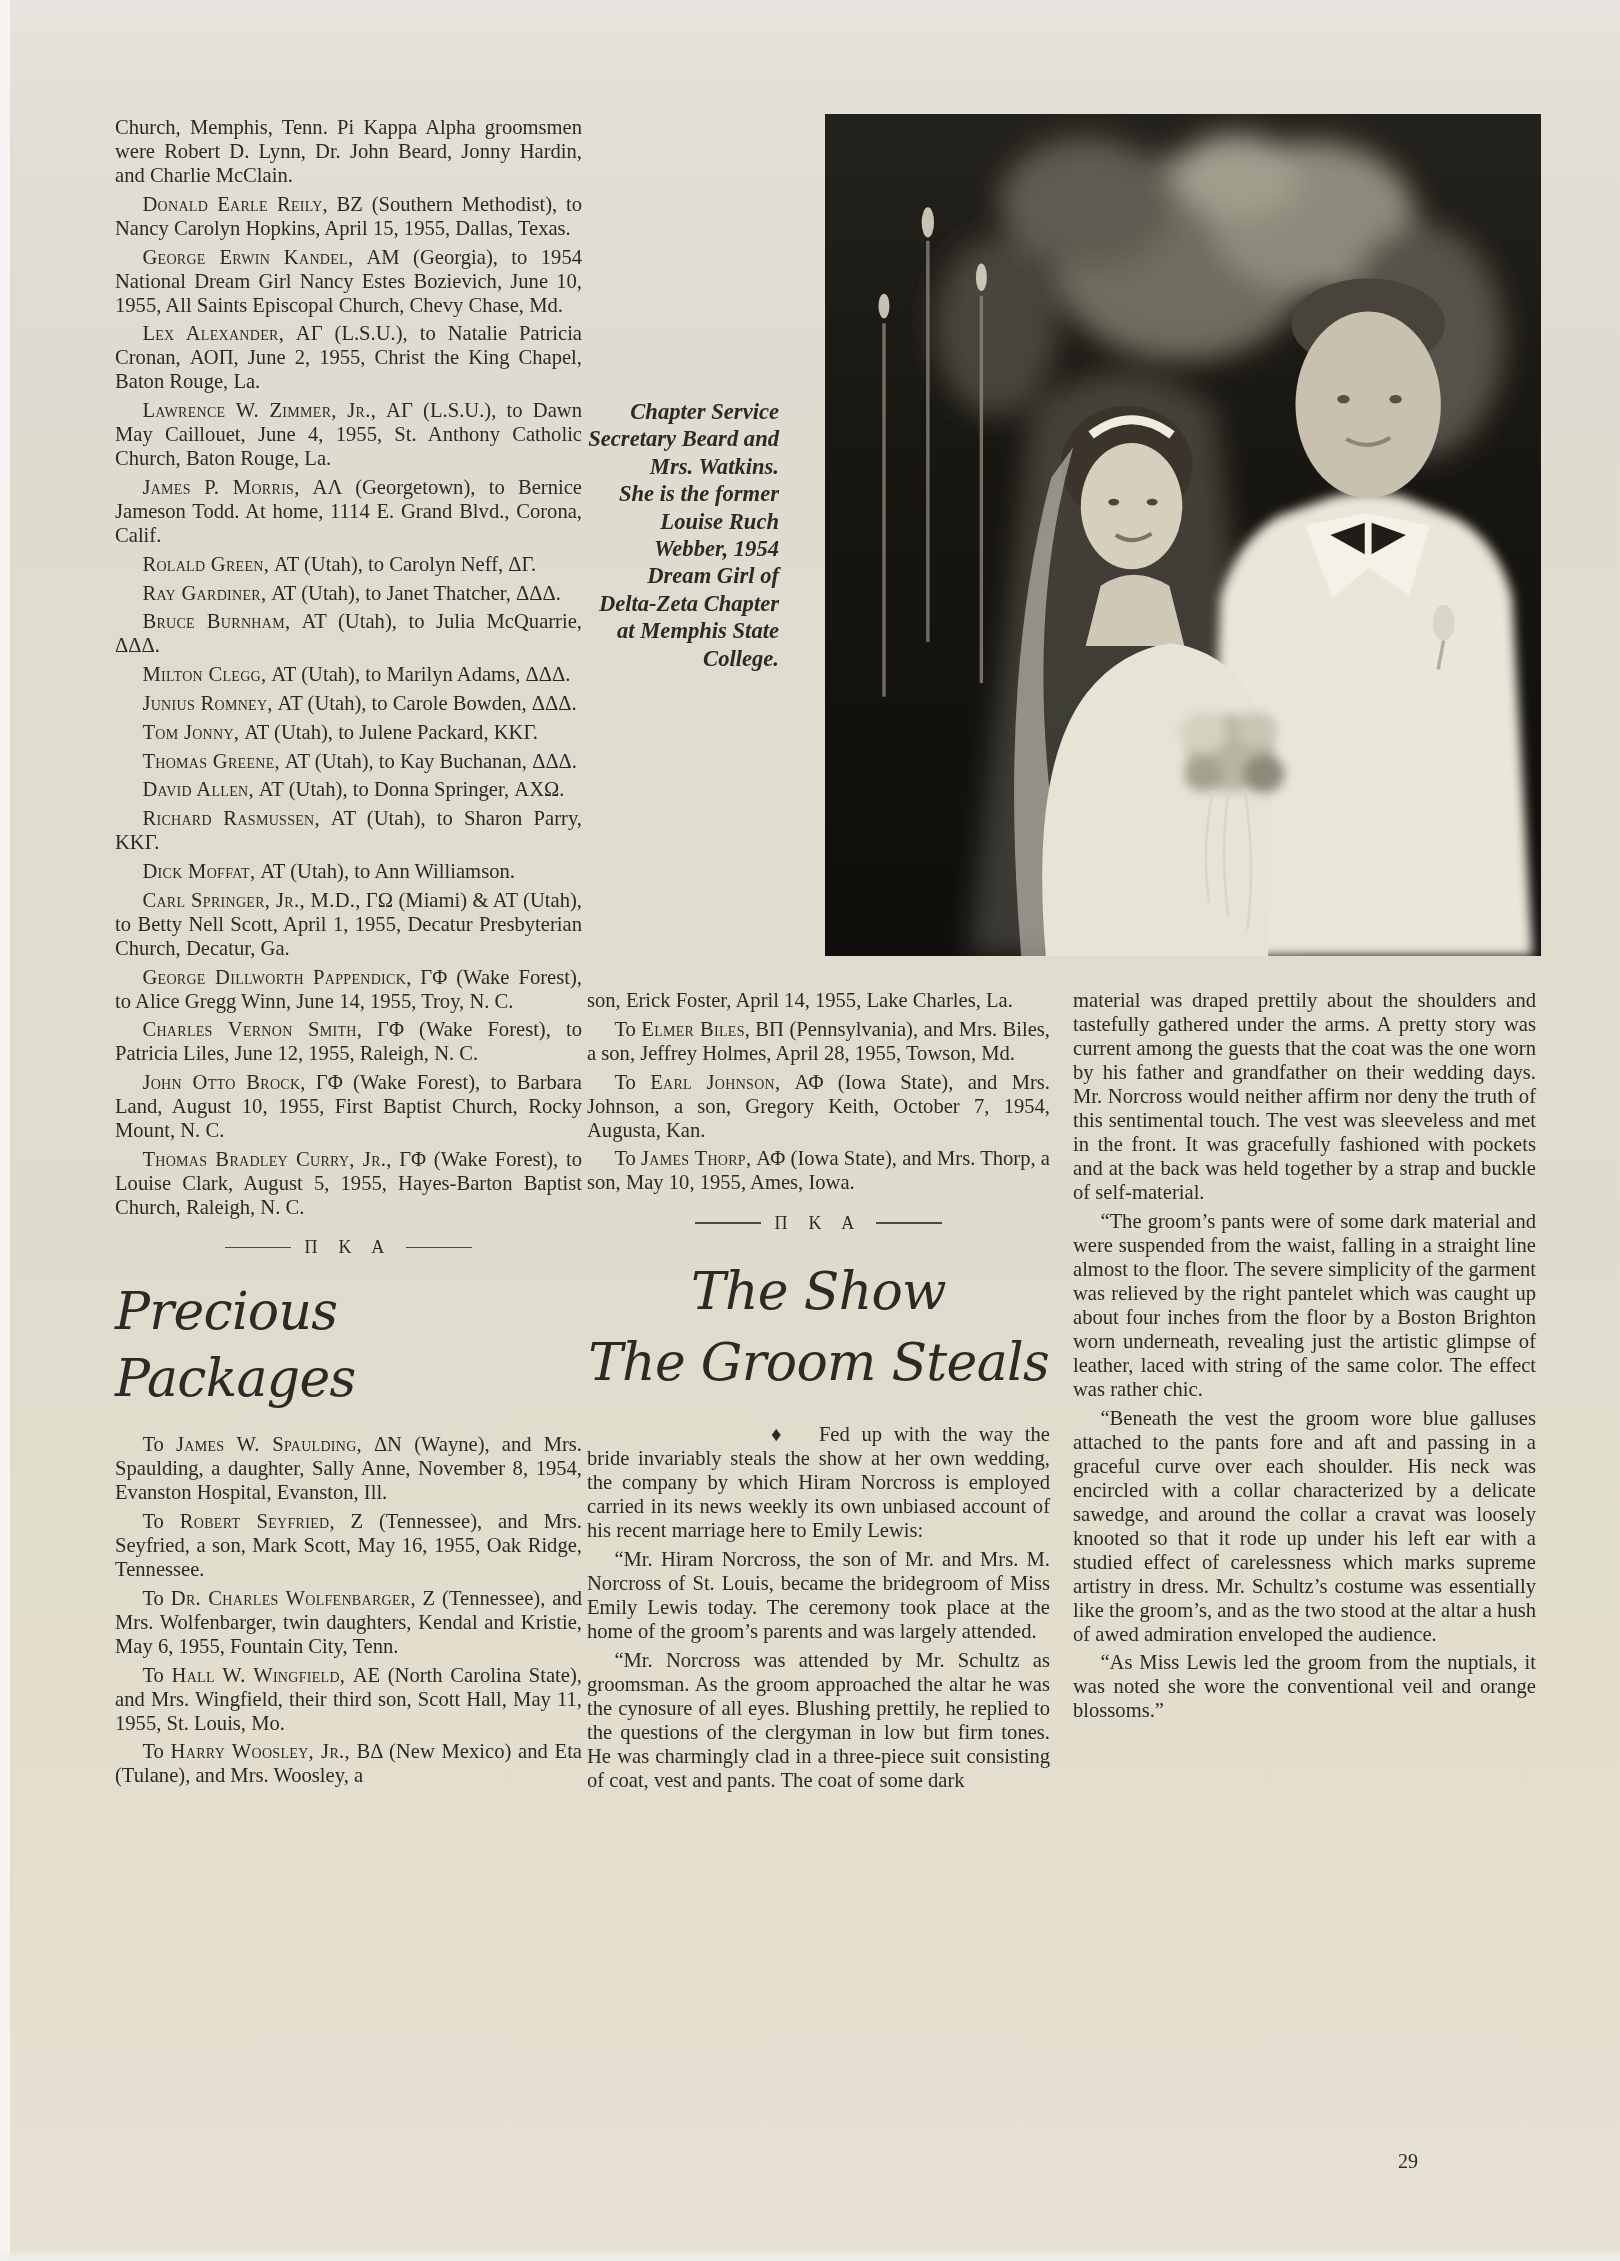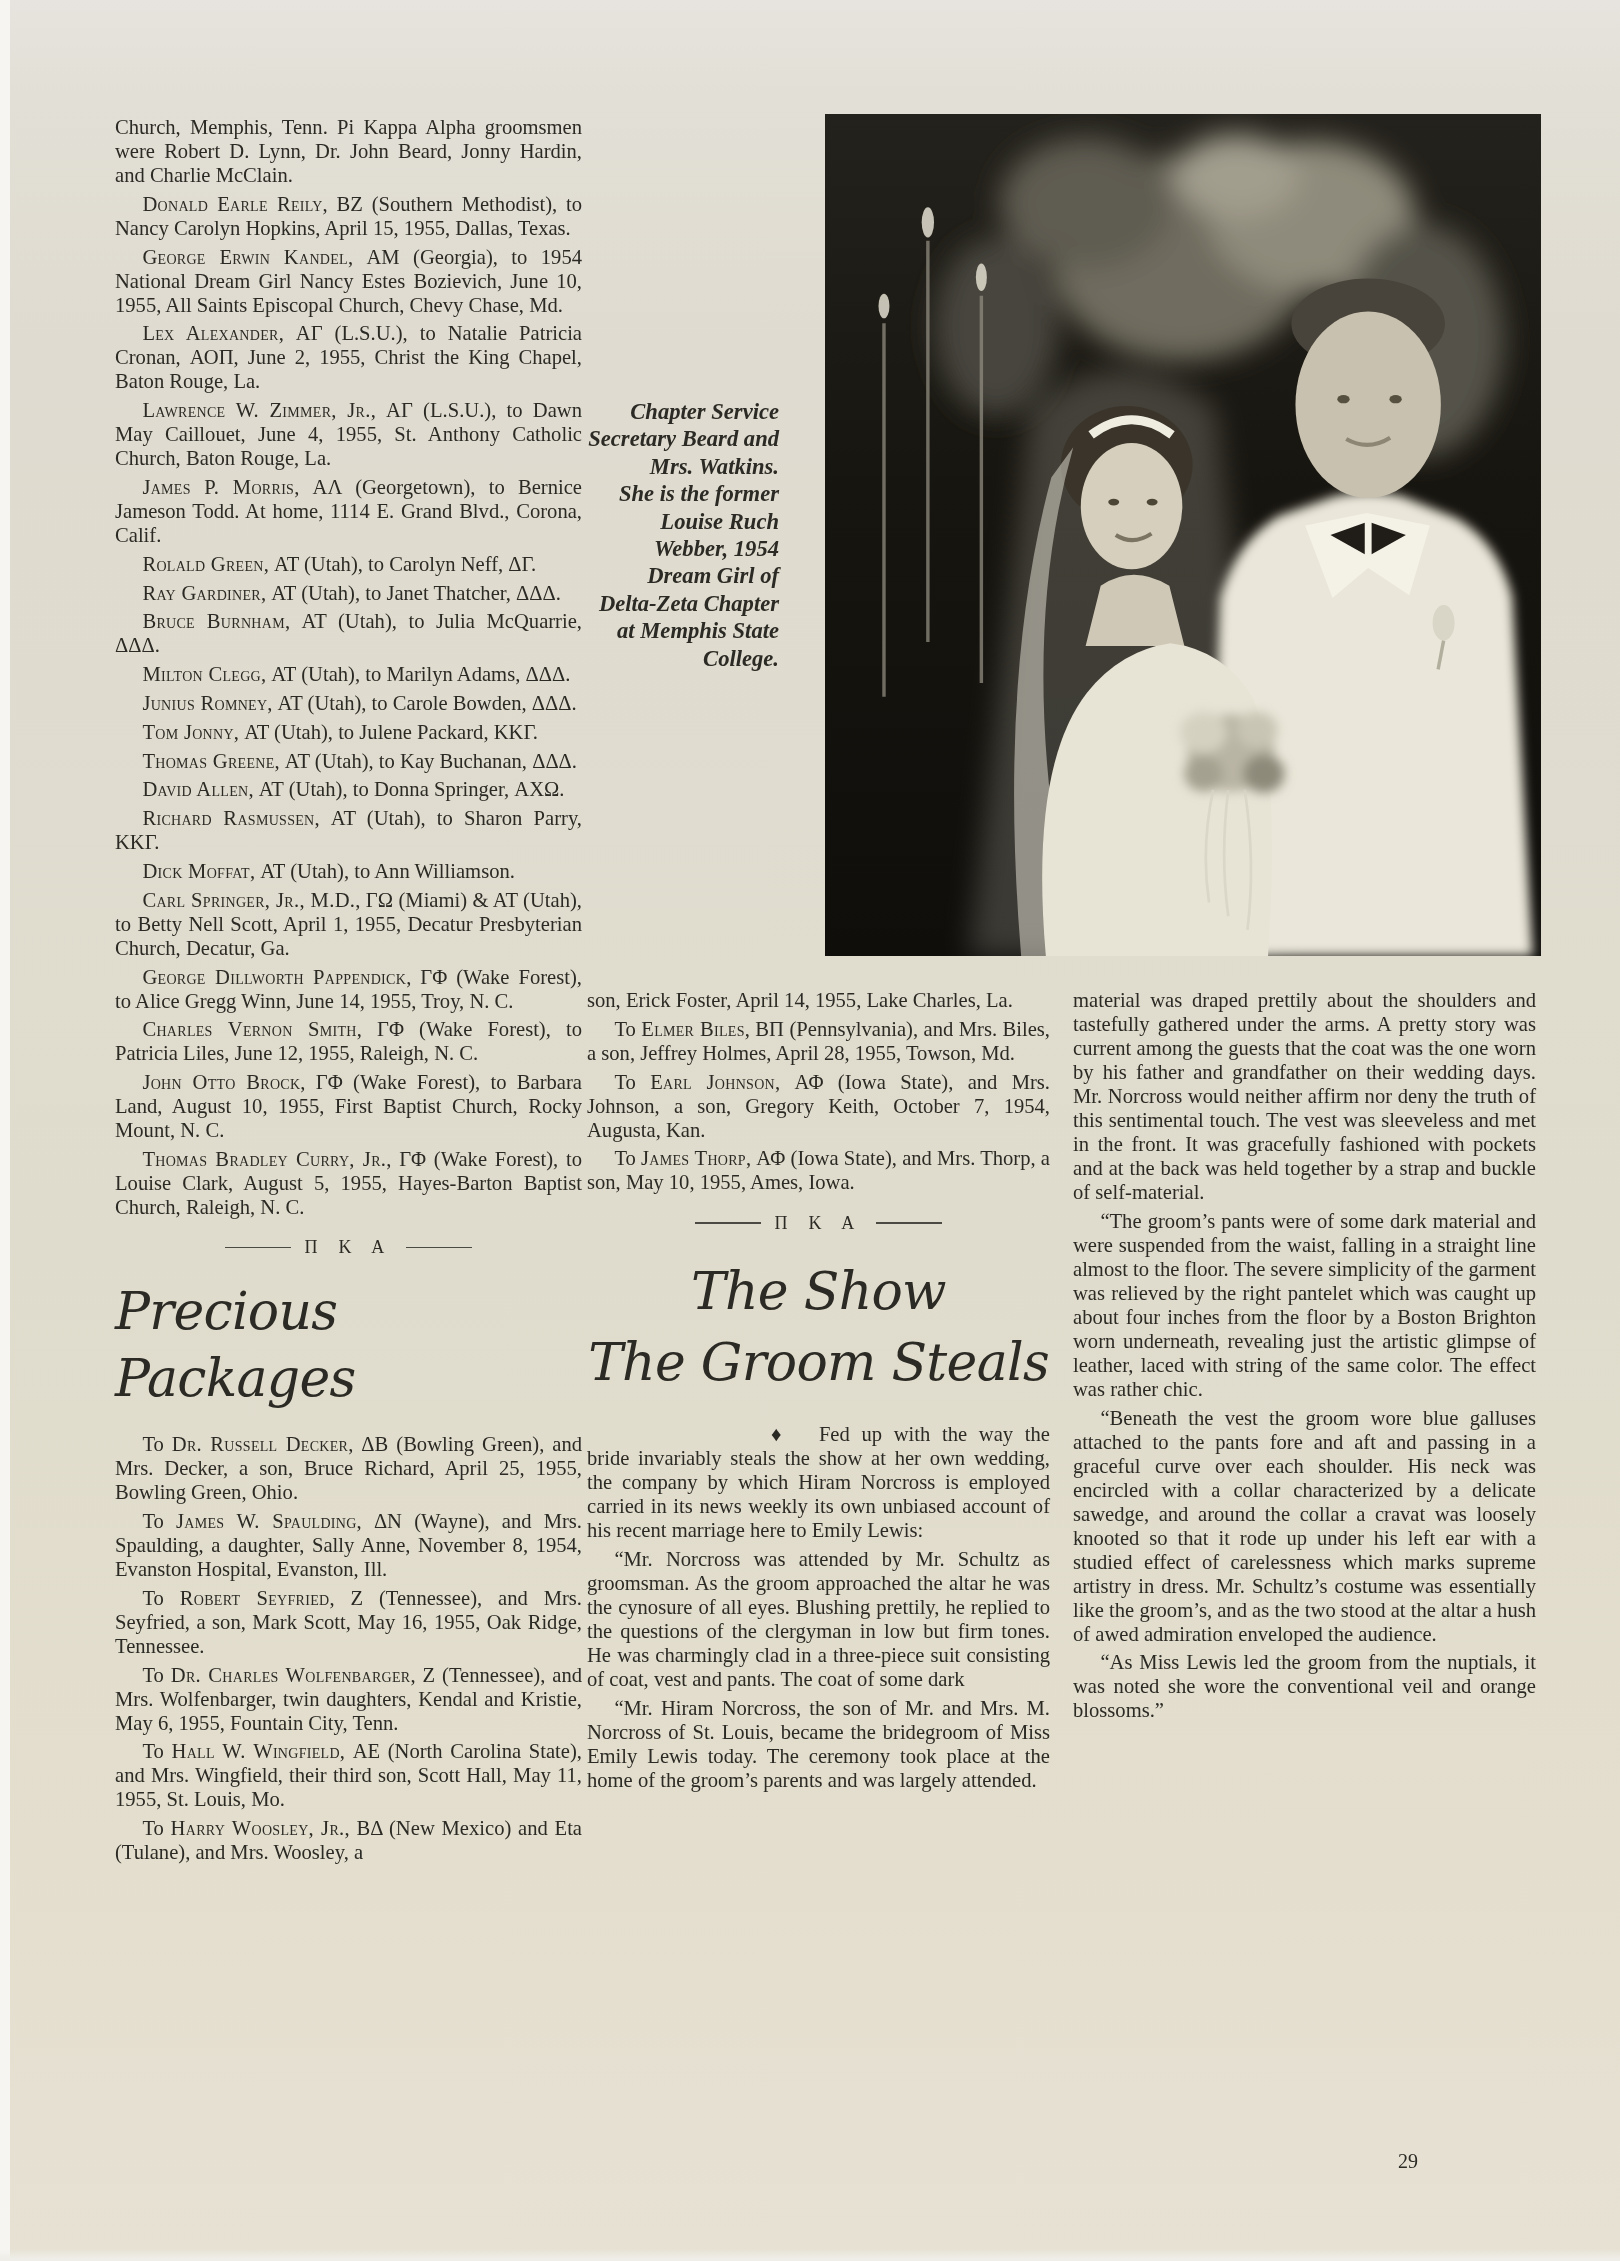--- a/index.html
+++ b/index.html
@@ -160,42 +160,41 @@
       <p class="entry"><span class="sc">George Dillworth Pappendick</span>, ΓΦ (Wake Forest), to Alice Gregg Winn, June 14, 1955, Troy, N. C.</p>
       <p class="entry"><span class="sc">Charles Vernon Smith</span>, ΓΦ (Wake Forest), to Patricia Liles, June 12, 1955, Raleigh, N. C.</p>
       <p class="entry"><span class="sc">John Otto Brock</span>, ΓΦ (Wake Forest), to Barbara Land, August 10, 1955, First Baptist Church, Rocky Mount, N. C.</p>
       <p class="entry"><span class="sc">Thomas Bradley Curry, Jr.</span>, ΓΦ (Wake Forest), to Louise Clark, August 5, 1955, Hayes-Barton Baptist Church, Raleigh, N. C.</p>
       <div class="pka-divider">
         <span class="rule"></span>
         <span class="pka-label">Π Κ Α</span>
         <span class="rule"></span>
       </div>
       <div class="script-heading left">Precious Packages</div>
-      <p class="entry">To <span class="sc">Dr. Russell Decker</span>, ΔΒ (Bowling Green), and Mrs. Decker, a son, Bruce Richard, April 25, 1955, Bowling Green, Ohio.</p>
       <p class="entry">To <span class="sc">James W. Spaulding</span>, ΔΝ (Wayne), and Mrs. Spaulding, a daughter, Sally Anne, November 8, 1954, Evanston Hospital, Evanston, Ill.</p>
       <p class="entry">To <span class="sc">Robert Seyfried</span>, Ζ (Tennessee), and Mrs. Seyfried, a son, Mark Scott, May 16, 1955, Oak Ridge, Tennessee.</p>
       <p class="entry">To <span class="sc">Dr. Charles Wolfenbarger</span>, Ζ (Tennessee), and Mrs. Wolfenbarger, twin daughters, Kendal and Kristie, May 6, 1955, Fountain City, Tenn.</p>
       <p class="entry">To <span class="sc">Hall W. Wingfield</span>, ΑΕ (North Carolina State), and Mrs. Wingfield, their third son, Scott Hall, May 11, 1955, St. Louis, Mo.</p>
       <p class="entry">To <span class="sc">Harry Woosley, Jr.</span>, ΒΔ (New Mexico) and Eta (Tulane), and Mrs. Woosley, a</p>
     </div>
   <div class="col col-mid">
       <p class="cont">son, Erick Foster, April 14, 1955, Lake Charles, La.</p>
       <p class="entry">To <span class="sc">Elmer Biles</span>, ΒΠ (Pennsylvania), and Mrs. Biles, a son, Jeffrey Holmes, April 28, 1955, Towson, Md.</p>
       <p class="entry">To <span class="sc">Earl Johnson</span>, ΑΦ (Iowa State), and Mrs. Johnson, a son, Gregory Keith, October 7, 1954, Augusta, Kan.</p>
       <p class="entry">To <span class="sc">James Thorp</span>, ΑΦ (Iowa State), and Mrs. Thorp, a son, May 10, 1955, Ames, Iowa.</p>
       <div class="pka-divider">
         <span class="rule"></span>
         <span class="pka-label">Π Κ Α</span>
         <span class="rule"></span>
       </div>
       <div class="script-heading center">The Show</div>
       <div class="script-heading center">The Groom Steals</div>
       <p class="bullet"><span class="diamond">♦ </span>Fed up with the way the bride invariably steals the show at her own wedding, the company by which Hiram Norcross is employed carried in its news weekly its own unbiased account of his recent marriage here to Emily Lewis:</p>
+      <p class="prose">“Mr. Hiram Norcross, the son of Mr. and Mrs. M. Norcross of St. Louis, became the bridegroom of Miss Emily Lewis today. The ceremony took place at the home of the groom’s parents and was largely attended.</p>
       <p class="prose">“Mr. Norcross was attended by Mr. Schultz as groomsman. As the groom approached the altar he was the cynosure of all eyes. Blushing prettily, he replied to the questions of the clergyman in low but firm tones. He was charmingly clad in a three-piece suit consisting of coat, vest and pants. The coat of some dark</p>
-      <p class="prose">“Mr. Hiram Norcross, the son of Mr. and Mrs. M. Norcross of St. Louis, became the bridegroom of Miss Emily Lewis today. The ceremony took place at the home of the groom’s parents and was largely attended.</p>
     </div>
   <div class="col col-right">
       <p class="cont">material was draped prettily about the shoulders and tastefully gathered under the arms. A pretty story was current among the guests that the coat was the one worn by his father and grandfather on their wedding days. Mr. Norcross would neither affirm nor deny the truth of this sentimental touch. The vest was sleeveless and met in the front. It was gracefully fashioned with pockets and at the back was held together by a strap and buckle of self-material.</p>
       <p class="prose">“The groom’s pants were of some dark material and were suspended from the waist, falling in a straight line almost to the floor. The severe simplicity of the garment was relieved by the right pantelet which was caught up about four inches from the floor by a Boston Brighton worn underneath, revealing just the artistic glimpse of leather, laced with string of the same color. The effect was rather chic.</p>
       <p class="prose">“Beneath the vest the groom wore blue galluses attached to the pants fore and aft and passing in a graceful curve over each shoulder. His neck was encircled with a collar characterized by a delicate sawedge, and around the collar a cravat was loosely knooted so that it rode up under his left ear with a studied effect of carelessness which marks supreme artistry in dress. Mr. Schultz’s costume was essentially like the groom’s, and as the two stood at the altar a hush of awed admiration enveloped the audience.</p>
       <p class="prose">“As Miss Lewis led the groom from the nuptials, it was noted she wore the conventional veil and orange blossoms.”</p>
     </div>
 
   <div class="page-number">29</div>
 

